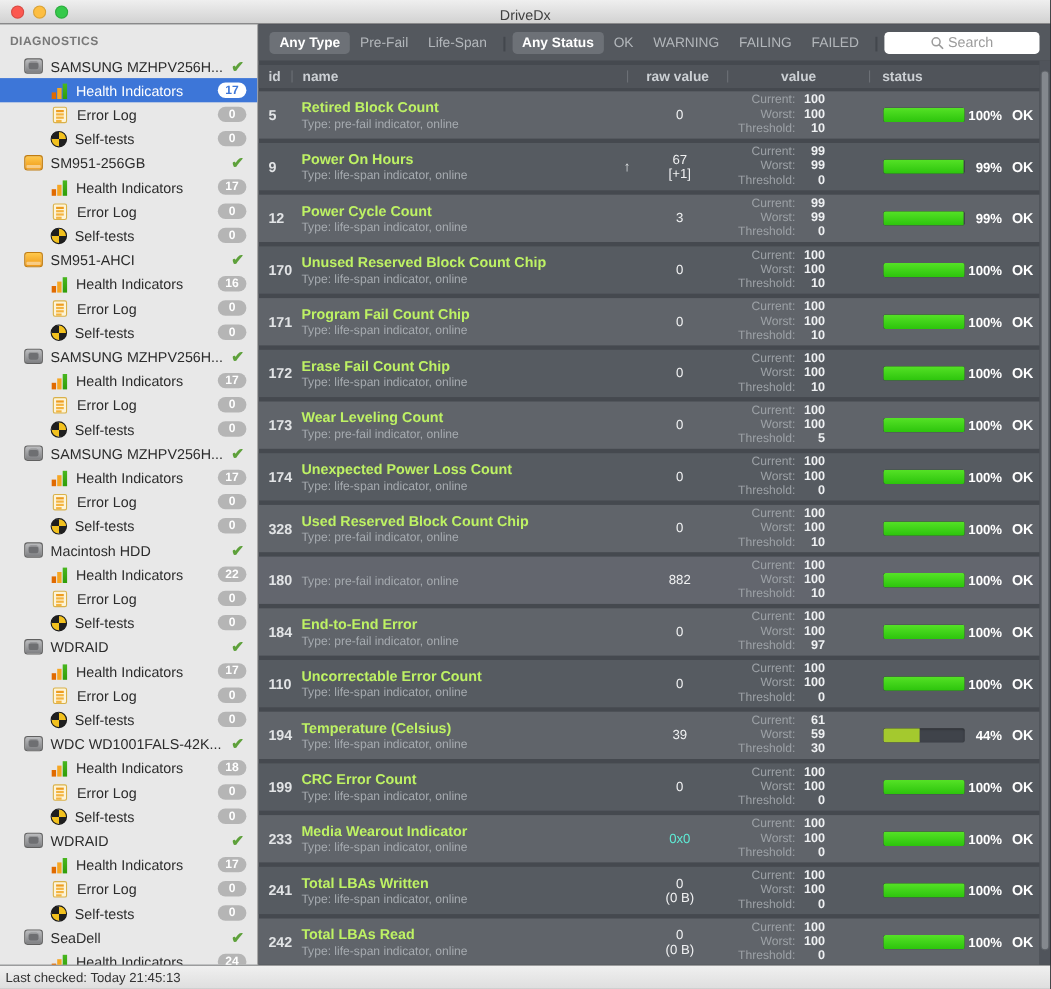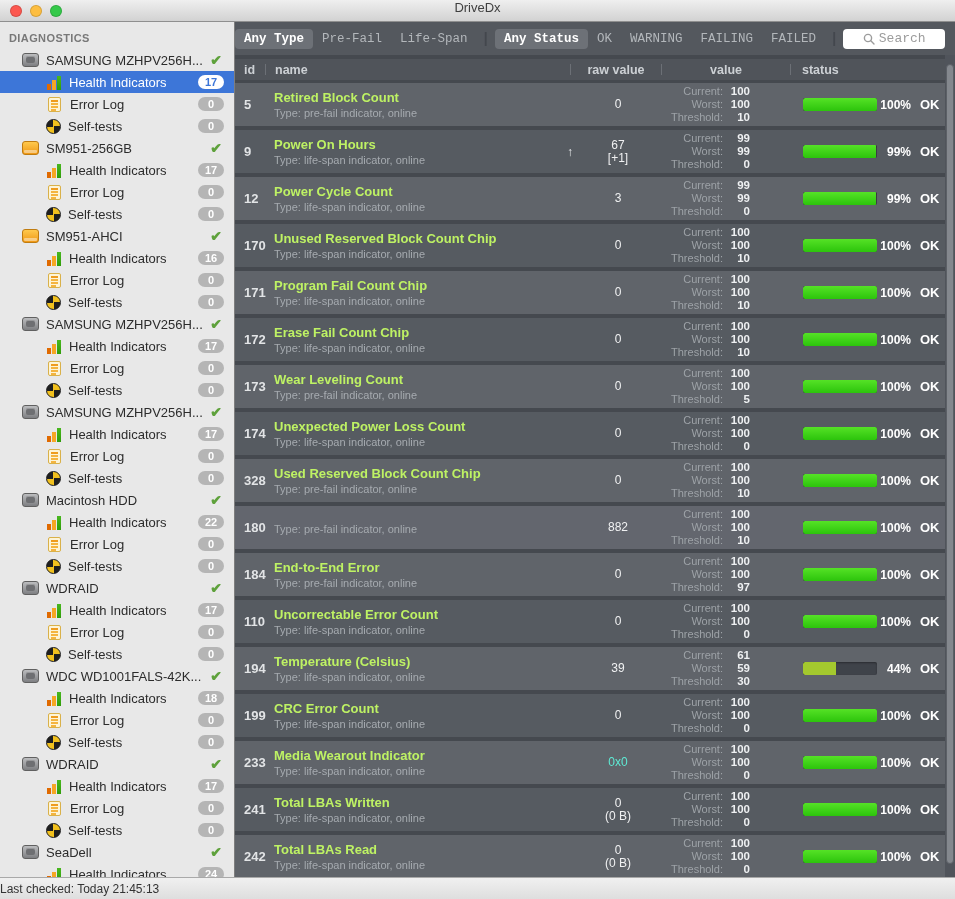--- a/index.html
+++ b/index.html
@@ -7,21 +7,21 @@
   body { font-family:"Liberation Sans", sans-serif; }
   .window {
     width:955px; height:899px; position:relative; overflow:hidden;
     background:#45494f; margin:0 auto;
   }
 
   
   .titlebar {
     height:22px; background:linear-gradient(180deg,#efefef,#d2d2d2);
     border-bottom:1px solid #8f8f8f; position:relative;
-    display:flex; align-items:flex-start; justify-content:center;
+    display:flex; align-items:flex-end; justify-content:center;
   }
   .titlebar .title { font-size:13px; color:#3f3f3f; }
   .lights { position:absolute; left:10px; top:5px; display:flex; gap:8px; }
   .light { width:12px; height:12px; border-radius:50%; box-shadow:inset 0 0 0 1px rgba(0,0,0,.15); }
   .light.red    { background:#fc5850; }
   .light.yellow { background:#fdbe41; }
   .light.green  { background:#35c94a; }
 
   
   .appbody { display:flex; height:855px; }
@@ -88,21 +88,21 @@
     width:15px; height:15px; border-radius:50%;
     background:conic-gradient(#f2c11e 0 25%, #1f1f1f 25% 50%, #f2c11e 50% 75%, #1f1f1f 75% 100%);
     border:1px solid #1a1a1a;
   }
 
   
   .main { flex:1; display:flex; flex-direction:column; background:#45494f; position:relative; min-width:0; }
 
   .toolbar {
     height:33px; background:#54585e; display:flex; align-items:center;
-    padding:0 8px 0 0; flex:none;font-family:Liberation Mono, monospace;
+    padding:0 8px 0 10px; flex:none;
   }
   .filter-btn {
     font-size:12.5px; color:#b3b7bb; padding:3px 9px; border-radius:4px;
     white-space:nowrap; cursor:default;
   }
   .filter-btn.selected { background:#6d7177; color:#ffffff; font-weight:bold; }
   .tb-sep { color:#43474d; font-size:14px; margin:0 5px; font-weight:bold; }
   .searchbox {
     margin-left:auto; margin-right:2px; width:184px; height:20px; background:#fff;
     border-radius:4px; display:flex; align-items:center; justify-content:center;
@@ -153,21 +153,21 @@
   .vscroll { position:absolute; right:0; top:33px; bottom:0; width:10px; background:#50545b; }
   .vthumb {
     position:absolute; left:1px; right:1px; top:9px; bottom:13px;
     background:#84888e; border:1px solid #5c6066; border-radius:4px;
   }
 
   
   .statusbar {
     height:22px; background:linear-gradient(180deg,#f0f0f0,#dedede);
     border-top:1px solid #a9a9a9; display:flex; align-items:center;
-    font-size:12px; color:#333; padding-left:0;
+    font-size:12px; color:#333; padding-left:5px;
   }
 </style>
 </head>
 <body>
 
 <div class="window">
 
   <div class="titlebar">
     <div class="lights">
       <span class="light red"></span>

